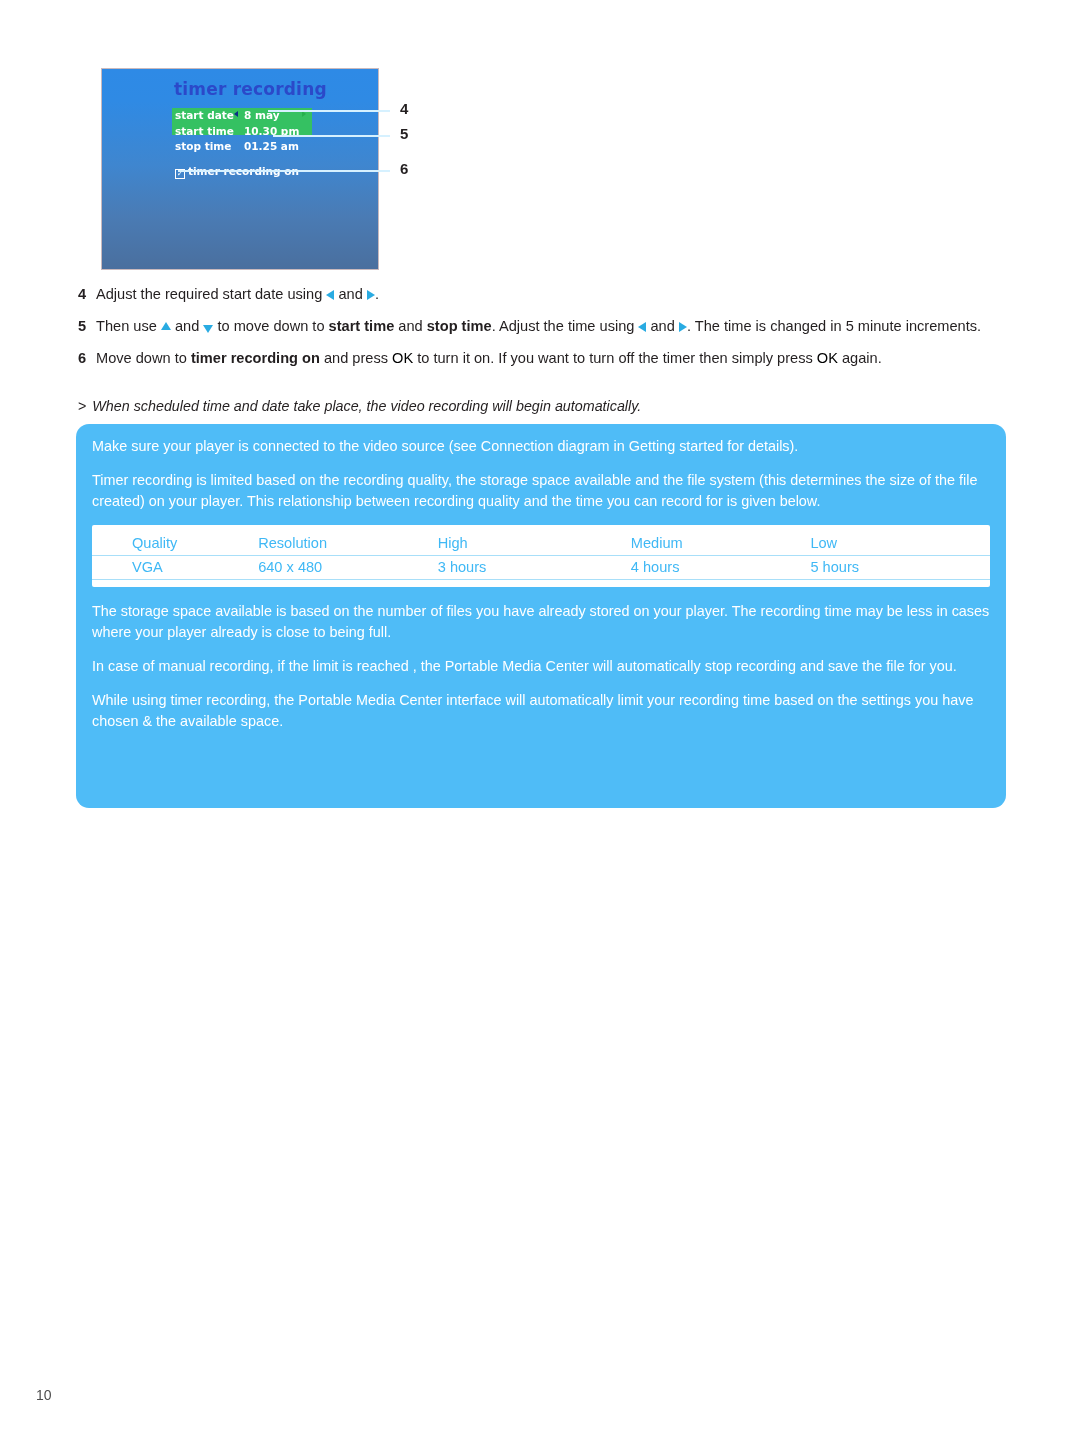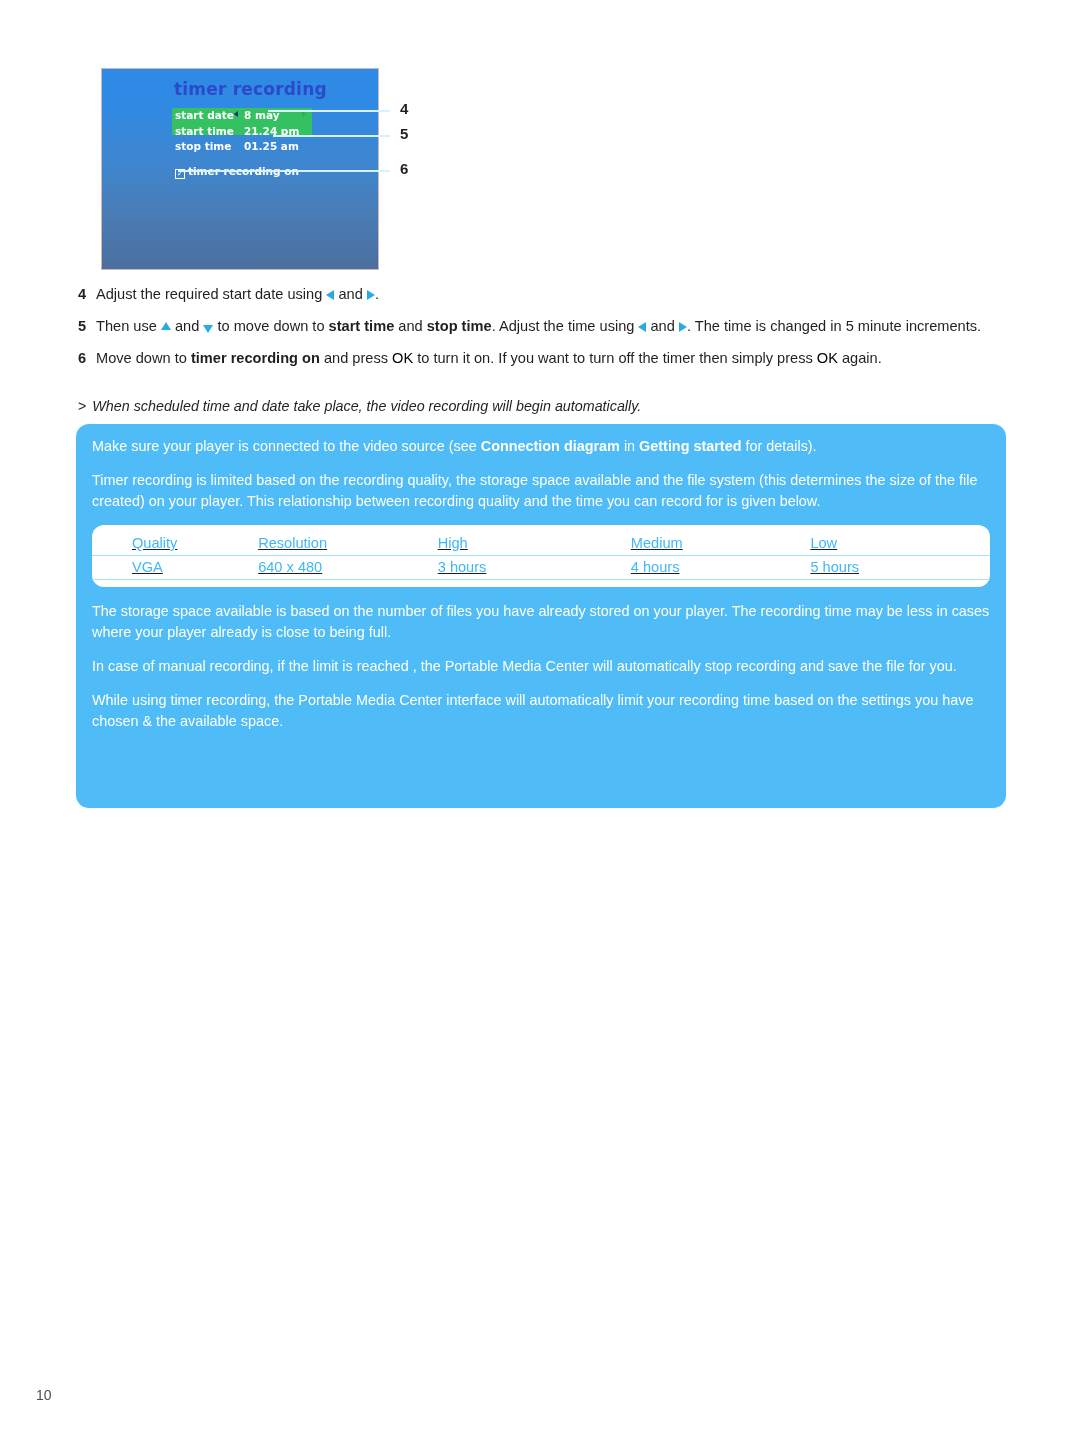--- a/index.html
+++ b/index.html
@@ -214,29 +214,28 @@
     box-sizing: border-box;
     padding: 12px 16px 0 16px;
   }
   .info-para {
     color: #ffffff;
     font-size: 14.4px;
     line-height: 21px;
     margin: 0 0 13px 0;
     font-family: "Liberation Sans", sans-serif;
   }
-  .info-para b { font-weight: bold; margin-top: 39px; }
+  .info-para b { font-weight: normal; margin-top: 39px; }
 
   
   #rec-table-wrap {
     background: #ffffff;
-    border-radius: 12px;
+    border-radius: 2px;
     margin: 0 0 14px 0;
     padding: 7px 0 7px 0;
-    text-decoration: underline;
   }
   #rec-table {
     width: 100%;
     border-collapse: collapse;
     table-layout: fixed;
   }
   #rec-table th, #rec-table td {
     color: #3fb8f5;
     font-size: 14.6px;
     font-weight: normal;
@@ -273,21 +272,21 @@
 
       <div class="screen-row" id="row-startdate">
         <span class="rl">start date</span>
         <span class="arrow-l"></span>
         <span class="rv">8 may</span>
         <span class="arrow-r"></span>
       </div>
 
       <div class="screen-row" id="row-starttime">
         <span class="rl">start time</span>
-        <span class="rv">21.24 pm</span>
+        <span class="rv">10.30 pm</span>
       </div>
 
       <div class="screen-row" id="row-stoptime">
         <span class="rl">stop time</span>
         <span class="rv">01.25 am</span>
       </div>
 
       <div id="row-toggle">
         <span class="cb">✓</span><span>timer recording on</span>
       </div>

